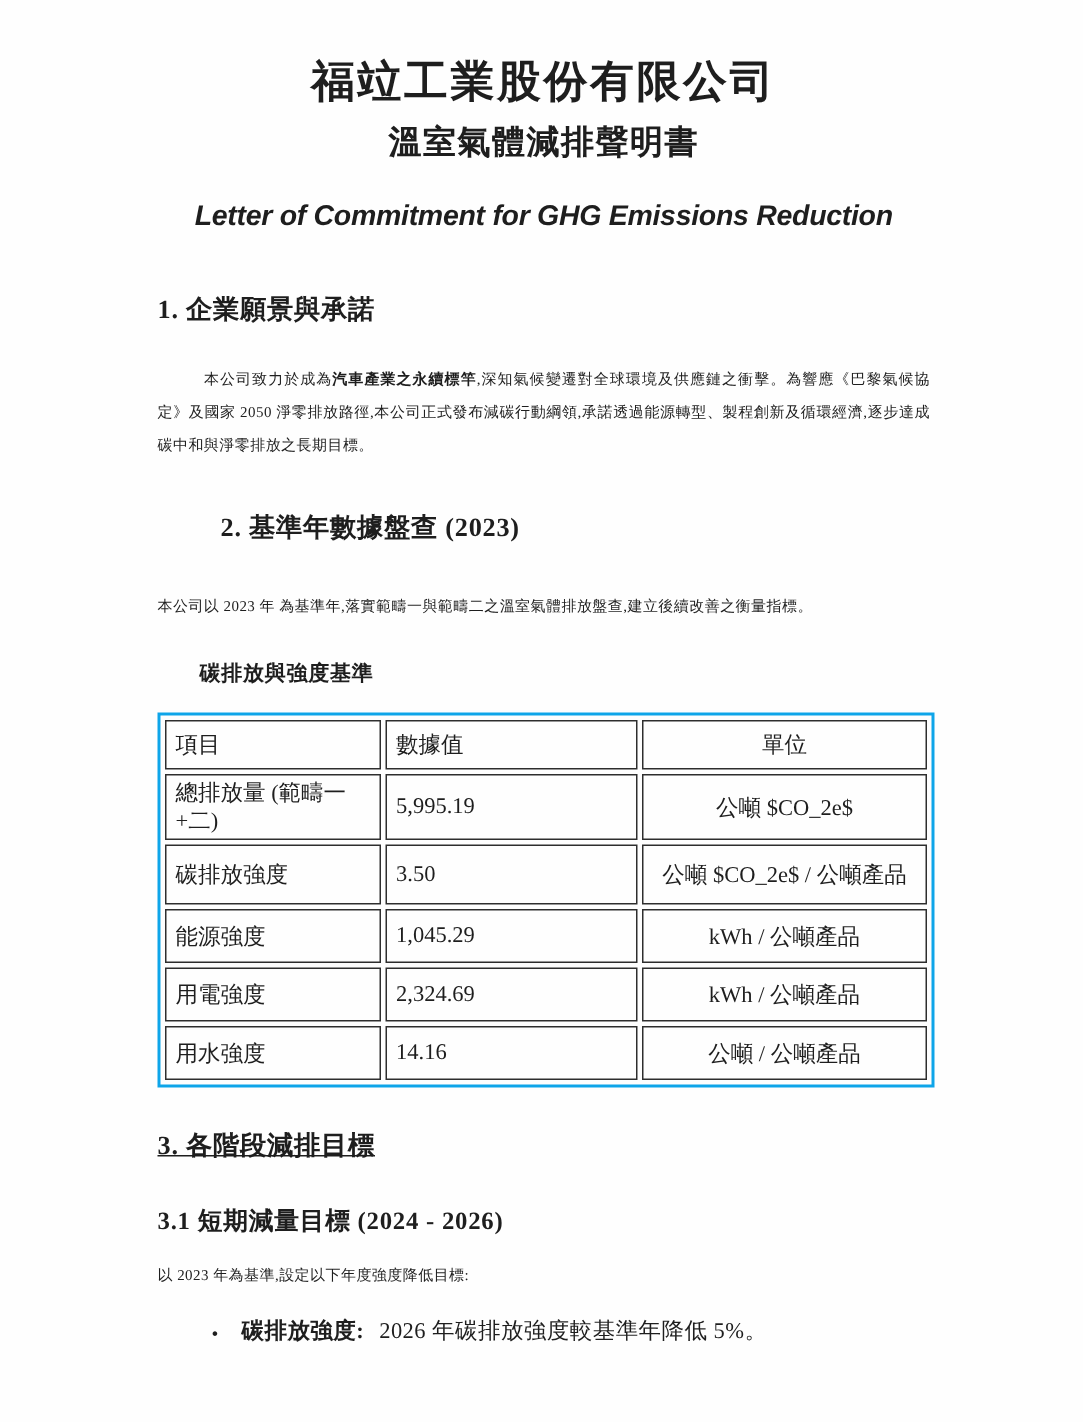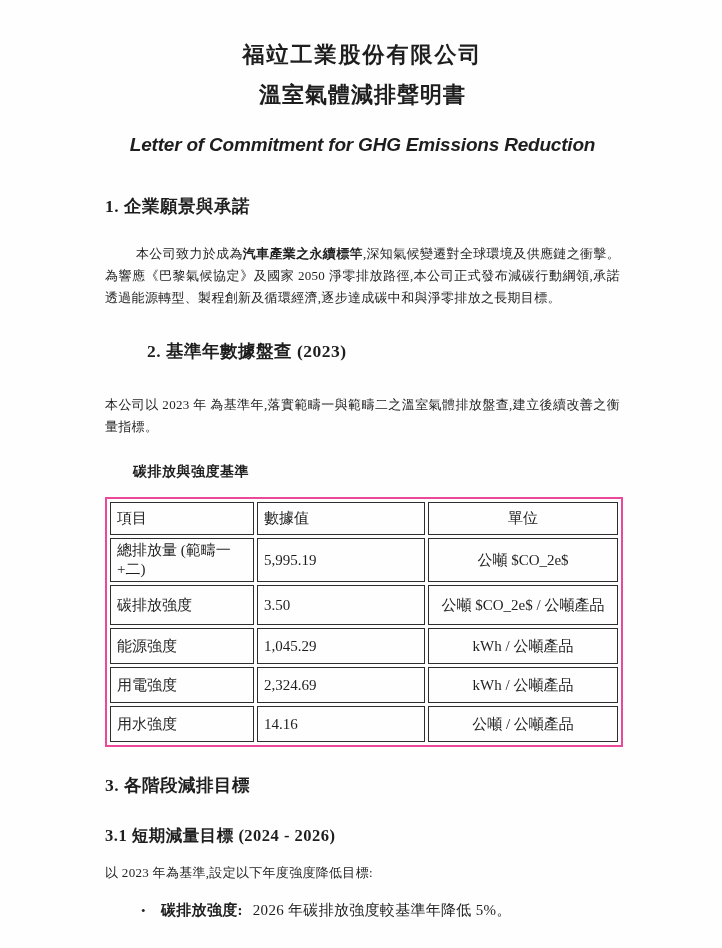--- a/index.html
+++ b/index.html
@@ -9,59 +9,59 @@
     background:#fefefe;
     color:#1e1e1e;
     font-family:"Liberation Serif","DejaVu Serif",serif;
     box-sizing:border-box;
     padding:38px 102px 0 105px;
     overflow:hidden;
   }
   
   .doc-header { text-align:center; }
   .company-name {
-    font-size:22px; font-weight:700; letter-spacing:2px; line-height:34px;
+    font-size:29px; font-weight:700; letter-spacing:2px; line-height:34px;
   }
   .doc-title {
     font-size:22px; font-weight:600; letter-spacing:1px; margin-top:9px; line-height:27px;
   }
   .doc-title-en {
     font-family:"Liberation Sans","DejaVu Sans",sans-serif;
     font-style:italic; font-weight:600;
     font-size:19px; margin-top:25px; line-height:23px;
     letter-spacing:-0.2px;
   }
   
   .section-heading {
     font-size:17.5px; font-weight:600; letter-spacing:0.5px;
     margin:39px 0 0 0; line-height:23px;
   }
   .section-heading.s2 { margin-top:31px;margin-left:42px; }
-  .section-heading.s3 { margin-top:27px; }
+  .section-heading.s3 { margin-top:27px;text-decoration:underline; }
   .sub-heading {
     font-size:16.5px; font-weight:600; letter-spacing:0.5px;
     margin:28px 0 0 0; line-height:22px;
   }
   .body-para {
-    font-size:13px; line-height:22px; text-align:justify;
+    font-size:10px; line-height:22px; text-align:justify;
     margin:25px 0 0 0; letter-spacing:0.3px;
   }
   .body-para.indent { text-indent:31px; }
   .body-para.p2 { margin-top:31px; }
   .body-para.p3 { margin-top:16px; line-height:20px; }
   .bold-inline { font-weight:700; }
   
   .table-caption {
     font-size:14px; font-weight:700; letter-spacing:0.5px;
     margin:23px 0 14px 28px; line-height:22px;
   }
   table.data-table {
     margin-top:10px;
     width:492px;
-    border:2px solid #ec4899;
+    border:2px solid #0ea5e9;
     border-collapse:separate;
     border-spacing:3px;
     table-layout:fixed;
   }
   .data-table th, .data-table td {
     border:1.5px solid #2e2e2e;
     font-size:15px;
     padding:2px 6px;
     box-sizing:border-box;
     background:#fefefe;

